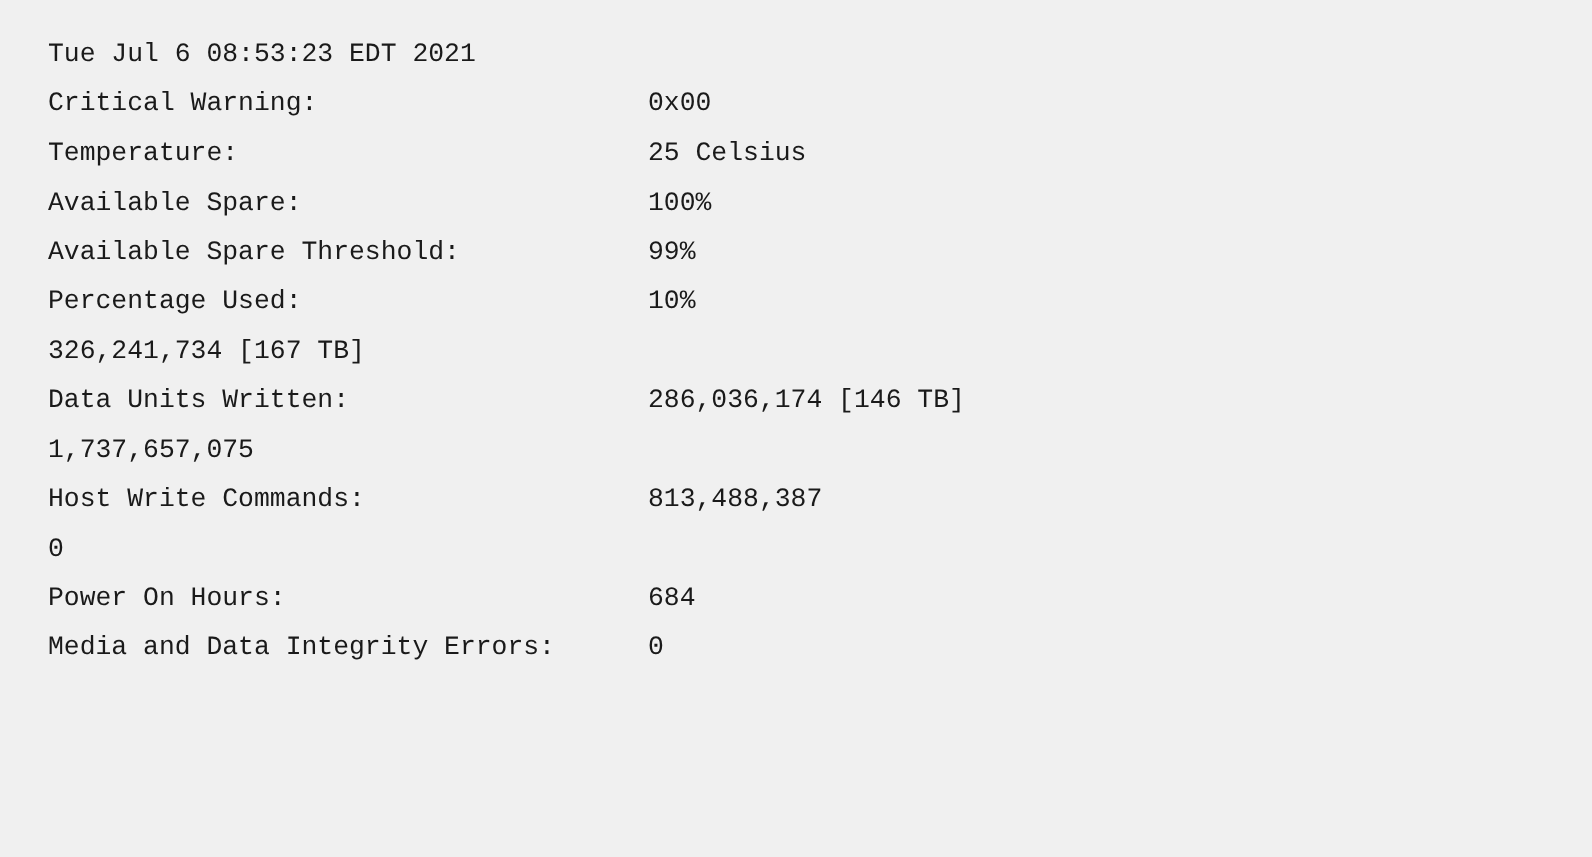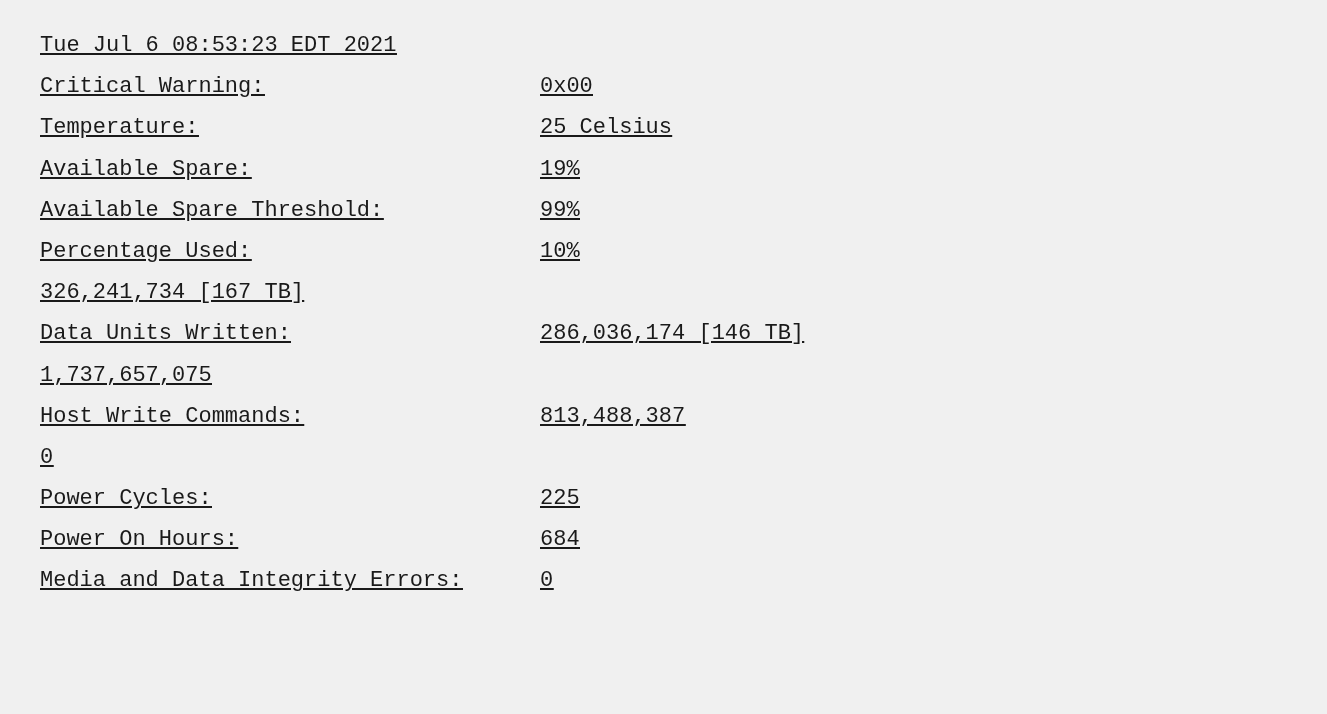--- a/index.html
+++ b/index.html
@@ -1,19 +1,18 @@
 <!DOCTYPE html>
 <html><head>
   <meta charset="utf-8">
   <style>
     * {
       margin: 0;
       padding: 0;
       box-sizing: border-box;
-      text-decoration: underline;
     }
 
     body {
       background-color: #f0f0f0;
       font-family: 'Courier New', Courier, monospace;
       font-size: 22px;
       color: #1a1a1a;
       width: 1327px;
       height: 714px;
       overflow: hidden;
@@ -59,21 +58,21 @@
       <div class="row">
         <span class="label">Critical Warning:</span>
         <span class="value">0x00</span>
       </div>
       <div class="row">
         <span class="label">Temperature:</span>
         <span class="value">25 Celsius</span>
       </div>
       <div class="row">
         <span class="label">Available Spare:</span>
-        <span class="value">19%</span>
+        <span class="value">100%</span>
       </div>
       <div class="row">
         <span class="label">Available Spare Threshold:</span>
         <span class="value">99%</span>
       </div>
       <div class="row">
         <span class="label">Percentage Used:</span>
         <span class="value">10%</span>
       </div>
       <div class="row">
@@ -87,24 +86,20 @@
         <span class="value">1,737,657,075</span>
       </div>
       <div class="row">
         <span class="label">Host Write Commands:</span>
         <span class="value">813,488,387</span>
       </div>
       <div class="row">
         <span class="value">0</span>
       </div>
       <div class="row">
-        <span class="label">Power Cycles:</span>
-        <span class="value">225</span>
-      </div>
-      <div class="row">
         <span class="label">Power On Hours:</span>
         <span class="value">684</span>
       </div>
       <div class="row">
         <span class="label">Media and Data Integrity Errors:</span>
         <span class="value">0</span>
       </div>
     </div>
 </div>
 

